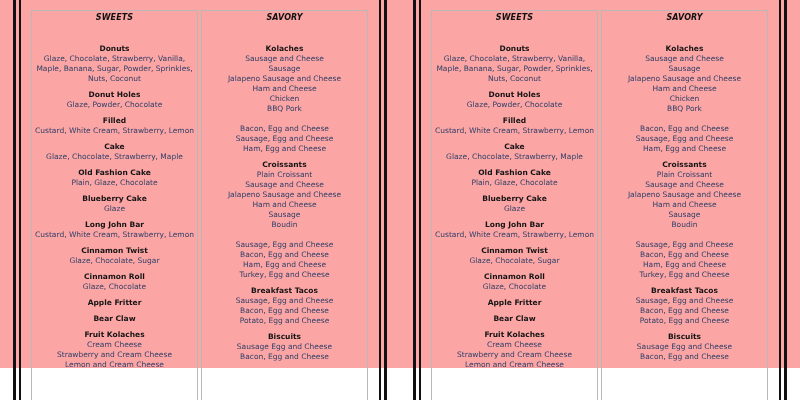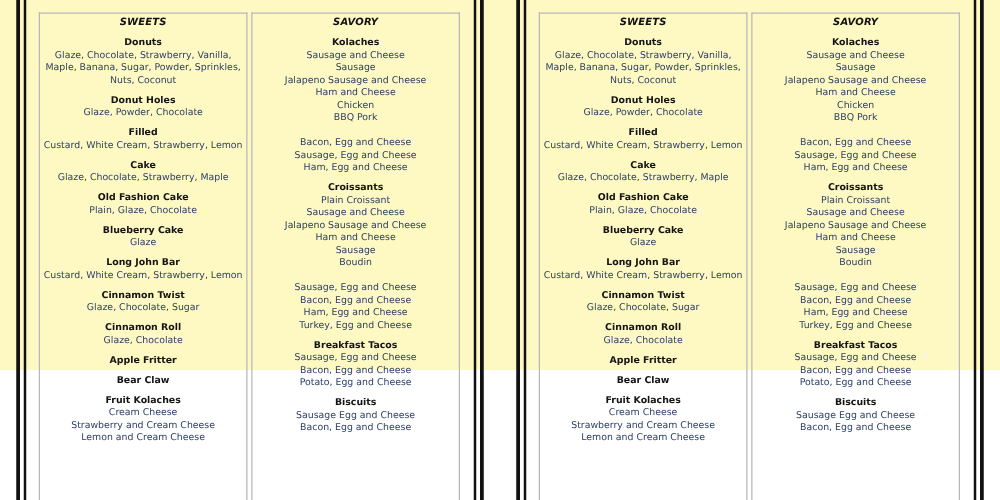--- a/index.html
+++ b/index.html
@@ -6,22 +6,22 @@
       margin: 0;
       padding: 0;
       width: 800px;
       height: 400px;
       overflow: hidden;
       background: #ffffff;
     }
     .page {
       position: relative;
       width: 800px;
-      height: 296px;
-      background: #fef9c3;
+      height: 368px;
+      background: #fca5a5;
       font-family: "DejaVu Sans", sans-serif;
       text-decoration: underline;
     }
     .vline {
       position: absolute;
       top: 0;
       height: 400px;
       background: #111111;
     }
     .thick { width: 3px; }
@@ -45,21 +45,21 @@
       color: #111111;
       margin-top: 1px;
       height: 12px;
       line-height: 12px;
       letter-spacing: 0.1px;
     }
     .section {
       margin-top: 6px;
     }
     .section:first-of-type {
-      margin-top: 5px;
+      margin-top: 20px;
     }
     .item-title {
       font-size: 7.5px;
       font-weight: bold;
       color: #141414;
       line-height: 10px;
       height: 10px;
       white-space: nowrap;
     }
     .item-line {

